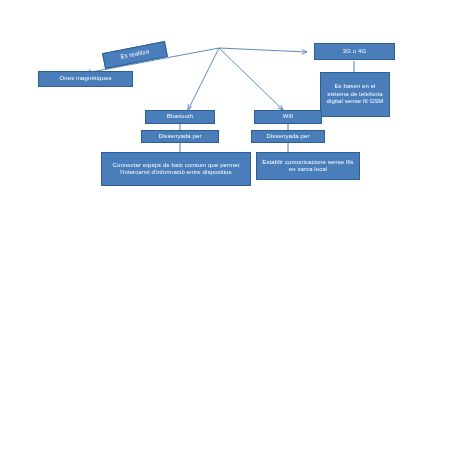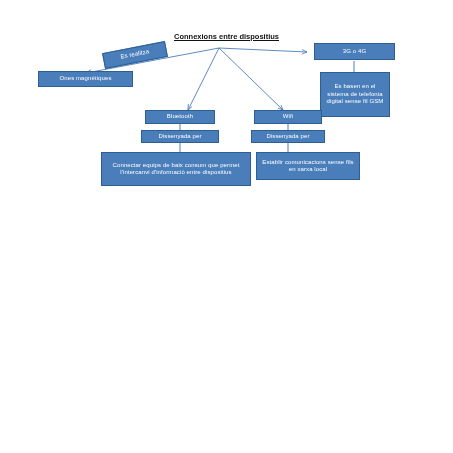--- a/index.html
+++ b/index.html
@@ -70,21 +70,20 @@
     <line x1="219" y1="48" x2="188" y2="110" stroke="#4a7ebb" stroke-width="0.9" marker-end="url(#arrowhead)"></line>
     <line x1="219" y1="48" x2="283" y2="110" stroke="#4a7ebb" stroke-width="0.9" marker-end="url(#arrowhead)"></line>
 
     <line x1="354" y1="61" x2="354" y2="72" stroke="#4a7ebb" stroke-width="1"></line>
     <line x1="180" y1="124" x2="180" y2="130" stroke="#4a7ebb" stroke-width="1"></line>
     <line x1="180" y1="143" x2="180" y2="152" stroke="#4a7ebb" stroke-width="1"></line>
     <line x1="288" y1="124" x2="288" y2="130" stroke="#4a7ebb" stroke-width="1"></line>
     <line x1="288" y1="143" x2="288" y2="152" stroke="#4a7ebb" stroke-width="1"></line>
   </svg>
 
-  <div class="title" style="left:174px; top:32px; font-size:7.5px;">Connexions entre dispositius</div>
 
   <div class="node rotated" style="left:103px; top:47px; width:64px; height:16px; font-size:6px;">Es realitza</div>
 
   <div class="node" style="left:38px; top:71px; width:95px; height:16px; font-size:6px;">Ones magnètiques</div>
 
   <div class="node" style="left:314px; top:43px; width:81px; height:17px; font-size:6px;">3G o 4G</div>
 
   <div class="node" style="left:320px; top:72px; width:70px; height:45px; font-size:6px;">Es basen en el sistema de telefonia digital sense fil GSM</div>
 
   <div class="node" style="left:145px; top:110px; width:70px; height:14px; font-size:6px;">Bluetooth</div>

